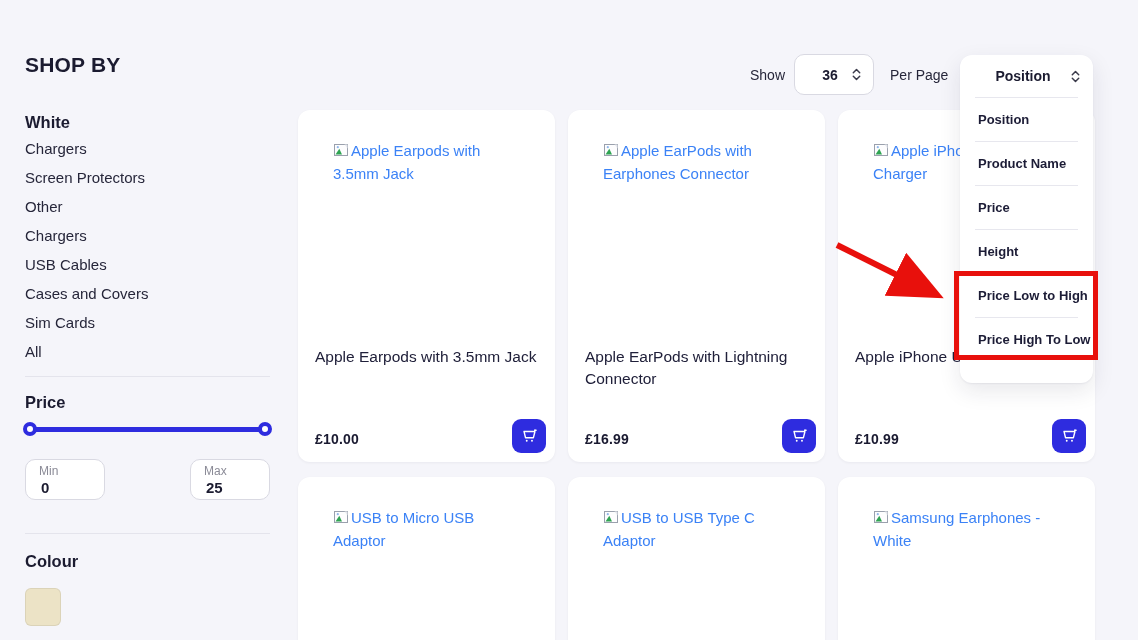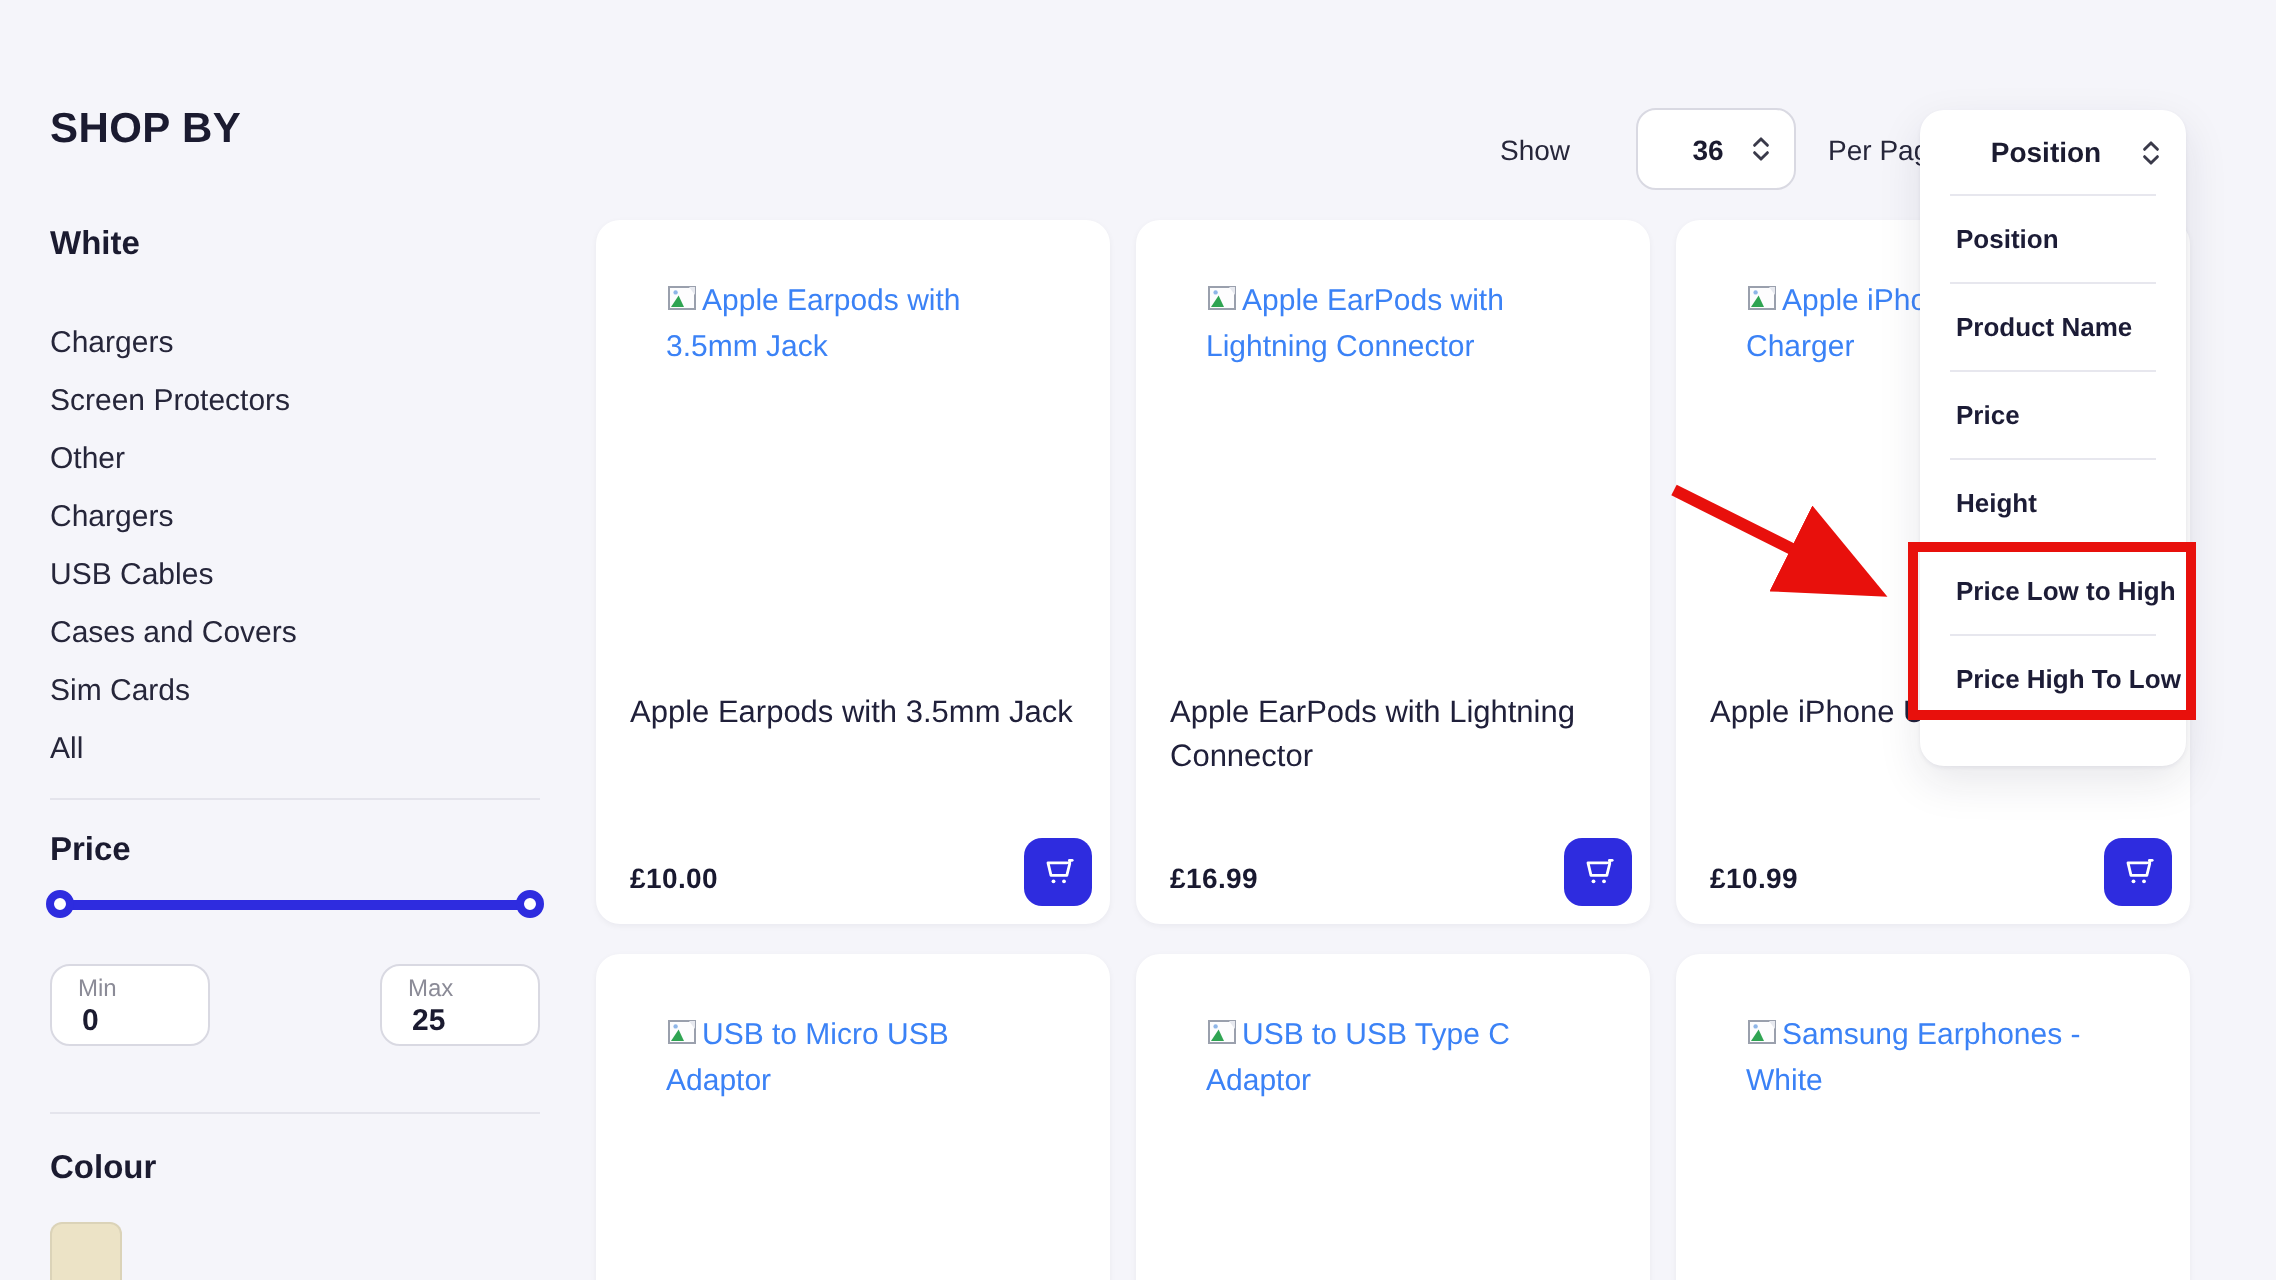--- a/index.html
+++ b/index.html
@@ -9,41 +9,41 @@
   *{margin:0;padding:0;box-sizing:border-box;}
   html,body{width:1138px;height:640px;}
   body{font-family:"Liberation Sans", sans-serif; background:var(--bg);}
   .page{position:relative;width:1138px;height:640px;overflow:hidden;background:var(--bg);}
 
   
   .sidebar{position:absolute;left:25px;top:53px;width:245px;}
   .shop-by{font-size:21px;font-weight:700;color:var(--ink);letter-spacing:.2px;line-height:24px;}
   .section-h{font-size:16.5px;font-weight:700;color:var(--ink);line-height:19px;}
   .model-h{margin-top:36px;}
-  .model-list{list-style:none;margin-top:25px;}
+  .model-list{list-style:none;margin-top:2px;}
   .model-list li{font-size:15px;color:var(--ink2);line-height:29px;cursor:pointer;}
   .side-hr{border:none;border-top:1px solid var(--line);margin-top:10px;}
   .price-h{margin-top:16px;}
   .slider{position:relative;margin-top:10px;height:14px;cursor:pointer;}
   .slider .track{position:absolute;left:0;right:0;top:5px;height:5px;border-radius:3px;background:var(--accent);}
   .handle{position:absolute;top:0;width:14px;height:14px;border-radius:50%;background:#fff;border:4px solid var(--accent);}
   .handle.min{left:-2px;} .handle.max{right:-2px;}
   .range-row{margin-top:23px;display:flex;justify-content:space-between;}
   .range-box{width:80px;height:41px;background:#fff;border:1px solid #d9d9e2;border-radius:10px;padding:4px 0 0 13px;}
   .range-box .lbl{font-size:12px;color:var(--muted);line-height:15px;}
   .range-box .val{font-size:15px;font-weight:600;color:var(--ink);line-height:17px;padding-left:2px;}
   .hr2{margin-top:33px;}
   .colour-h{margin-top:18px;}
   .swatch{margin-top:17px;width:36px;height:38px;border-radius:6px;border:1px solid rgba(0,0,0,.07);cursor:pointer;}
 
   
   .topbar{position:absolute;left:750px;top:54px;height:41px;display:flex;align-items:center;gap:9px;}
   .tb-label{font-size:14px;color:var(--ink2);}
   .tb-label.per-page{margin-left:7px;}
-  .page-size{width:80px;height:41px;background:#fff;border:1px solid #d9d9e2;border-radius:10px;display:flex;align-items:center;padding:0 11px 0 14px;cursor:pointer;margin-left:24px;}
+  .page-size{width:80px;height:41px;background:#fff;border:1px solid #d9d9e2;border-radius:10px;display:flex;align-items:center;padding:0 11px 0 14px;cursor:pointer;}
   .page-size .val{flex:1;text-align:center;font-size:14px;font-weight:700;color:var(--ink);}
   .chev{flex:0 0 auto;display:block;}
 
   
   .sort{position:absolute;left:960px;top:55px;width:133px;background:#fff;border-radius:12px;
         box-shadow:0 8px 22px rgba(25,25,60,.10), 0 1px 2px rgba(25,25,60,.06);z-index:10;padding-bottom:22px;}
   .sort-head{height:42px;display:flex;align-items:center;padding:0 12px 0 16px;cursor:pointer;}
   .sort-head .val{flex:1;text-align:center;font-size:14px;font-weight:700;color:var(--ink);}
   .dd-divider{border:none;border-top:1px solid #e7e7ee;margin:0 15px;}
   .sort-opt{height:43px;display:flex;align-items:center;padding-left:18px;font-size:13px;font-weight:600;color:#1c1c36;cursor:pointer;}
@@ -146,21 +146,21 @@
     </div>
 
     <div class="card">
       <div class="alt">
         <span class="l1"><svg class="bimg" width="16" height="16" viewBox="0 0 16 16">
               <rect x="1.5" y="2.5" width="13" height="11" fill="#fdfdfe" stroke="#9aa0ad"></rect>
               <circle cx="4.8" cy="5.2" r="1.1" fill="#8fb6e8"></circle>
               <path d="M2.5 12.5 6.3 6.8 9 12.5z" fill="#2fa452"></path>
               <path d="M14.5 2.5v4l-3-4z" fill="#e7e9ef"></path>
             </svg><span>Apple EarPods with</span></span>
-        <span class="l2">Lightning Connector</span>
+        <span class="l2">Earphones Connector</span>
       </div>
       <div class="p-title">Apple EarPods with Lightning Connector</div>
       <div class="p-price">£16.99</div>
       <button class="cart-btn">
         <svg width="20" height="20" viewBox="0 0 24 24" fill="none" stroke="#fff" stroke-width="1.7" stroke-linecap="round" stroke-linejoin="round">
             <path d="M19 5v2.2L17.3 14H7.8L6 6.5h11.5"></path>
             <path d="M19 5h1.5"></path>
             <circle cx="9.3" cy="17.6" r="1.15" fill="#fff" stroke="none"></circle>
             <circle cx="15.6" cy="17.6" r="1.15" fill="#fff" stroke="none"></circle>
           </svg>

